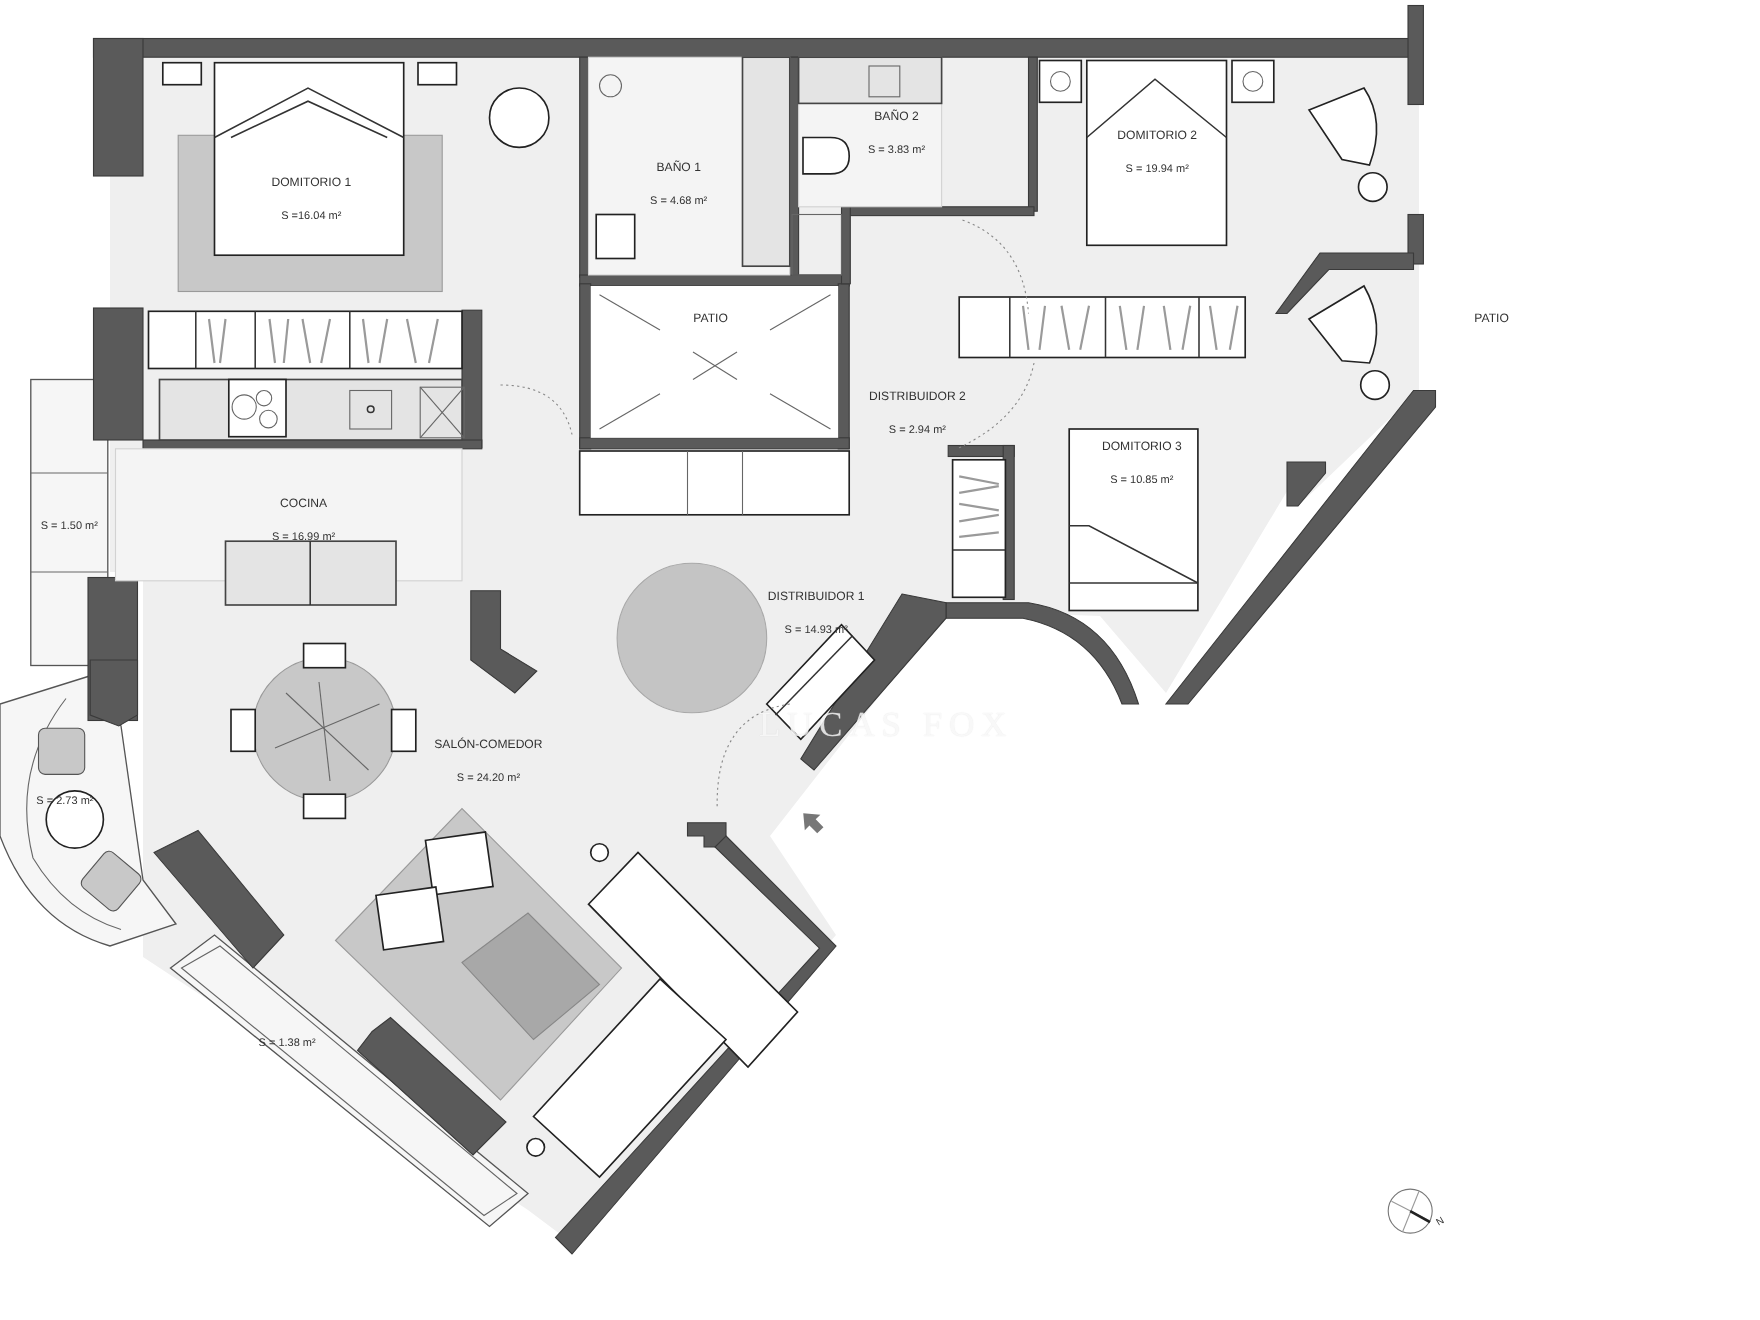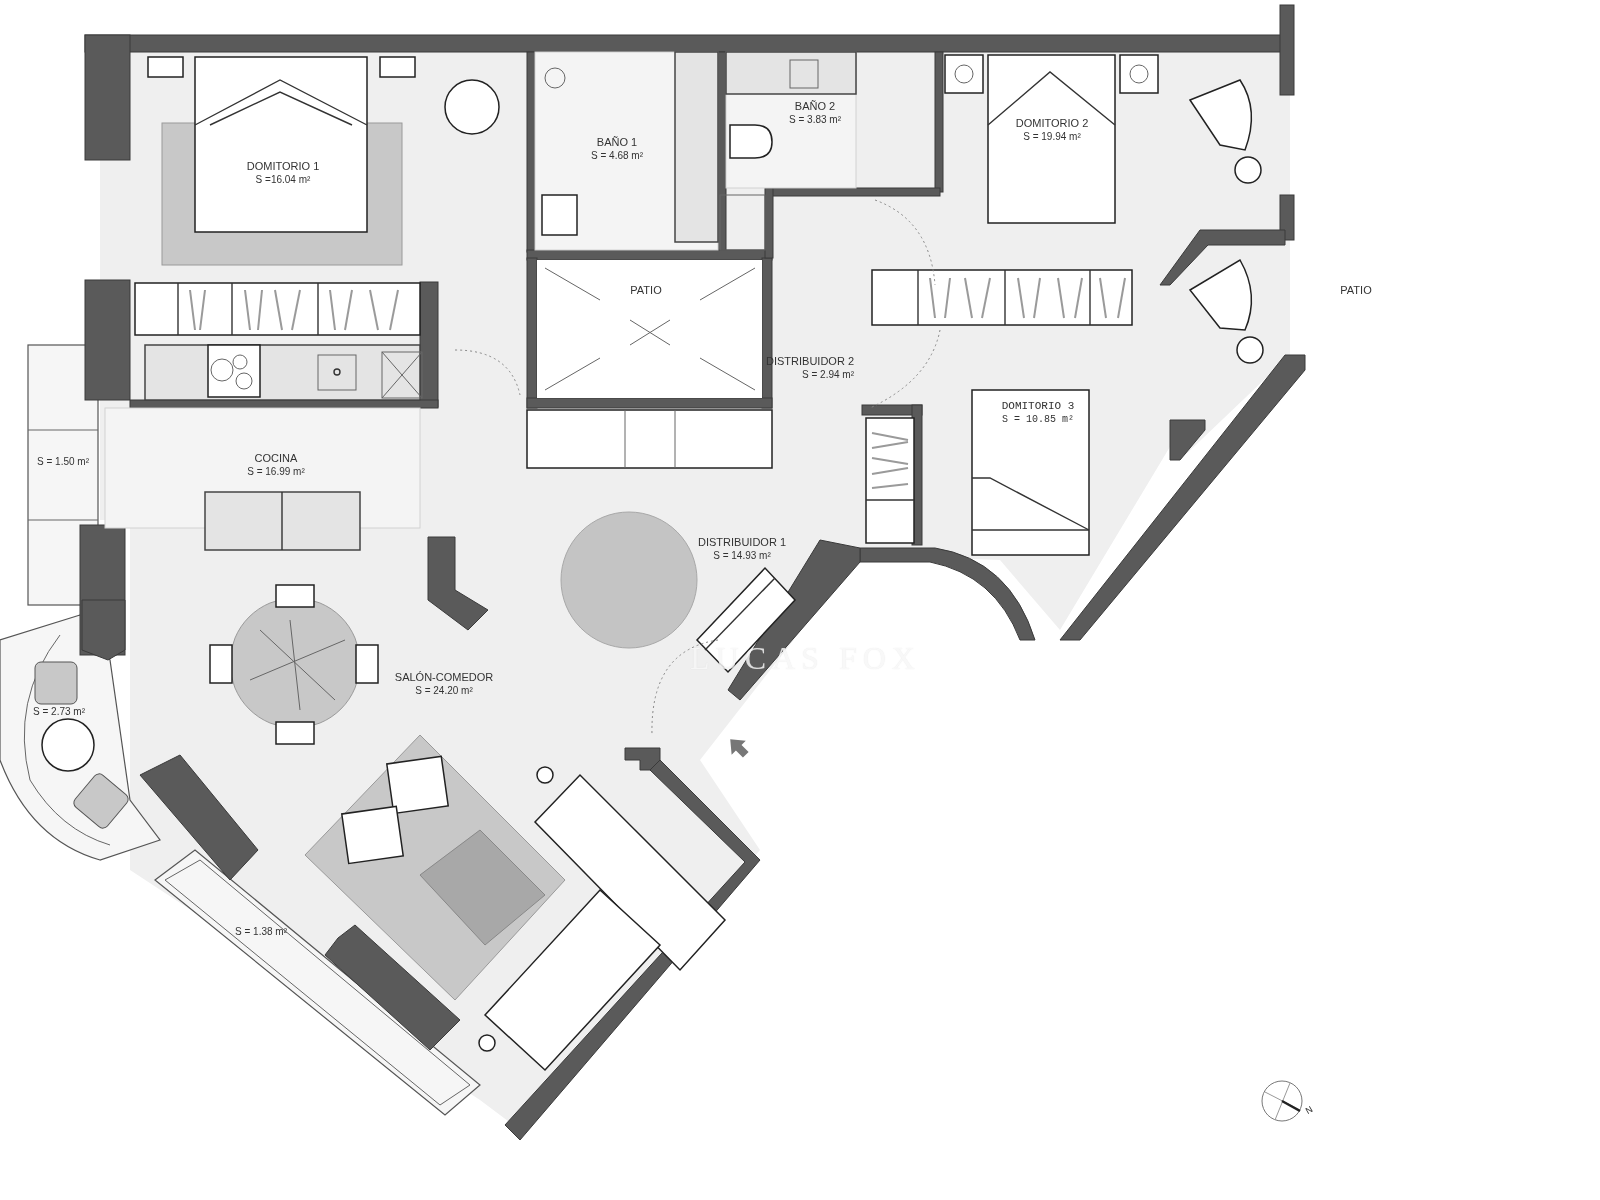--- a/index.html
+++ b/index.html
@@ -11,21 +11,21 @@
     .terrace { fill: #f6f6f6; stroke: #555; stroke-width: 1.2; }
     .line { fill: none; stroke: #333; stroke-width: 1.4; }
     .thin { fill: none; stroke: #666; stroke-width: 1; }
     .dash { fill: none; stroke: #888; stroke-width: 1; stroke-dasharray: 2 3; }
     .furn { fill: #ffffff; stroke: #222; stroke-width: 1.5; }
     .rug { fill: #c8c8c8; stroke: #9a9a9a; stroke-width: 1; }
     .rug-round { fill: #c4c4c4; stroke: #a8a8a8; stroke-width: 1; }
     .granite { fill: #e4e4e4; stroke: #444; stroke-width: 1.5; }
     .closet-mark { stroke: #9a9a9a; stroke-width: 2; }
     .room-label { position: absolute; font-size: 11px; color: #333; text-align: center; line-height: 13px; white-space: nowrap; transform: translateX(-50%); }
-    .room-label .area { display: block; font-size: 10px; }
+    .room-label .area { display: block; font-size: 10px; margin-top: 17px; }
     .watermark { position: absolute; left: 690px; top: 640px; font-family: "Liberation Serif", serif; font-size: 32px; letter-spacing: 6px; color: rgba(255,255,255,0.75); text-shadow: 0 0 1px rgba(180,180,180,0.4); }
   </style>
 </head>
 <body>
 
 <svg id="plan" viewBox="0 0 1600 1200" xmlns="http://www.w3.org/2000/svg">
 
   <g>
     <polygon class="floor" points="128,50 1290,50 1290,355 1180,460 1180,430 1060,630 1000,560 860,555 700,760 760,850 520,1130 480,1100 130,870 130,520 100,520 100,60"></polygon>
   </g>
@@ -245,43 +245,43 @@
     <line stroke="#222" stroke-width="2.5" x1="1282" y1="1101" x2="1300" y2="1111"></line>
   </g>
 </svg>
 
 <div class="watermark">LUCAS FOX</div>
 
 <div class="room-label" style="left:283px; top:160px;">
   <span>DOMITORIO 1</span>
   <span class="area">S =16.04  m²</span>
 </div>
-<div class="room-label" style="left:617px; top:136px;">
+<div class="room-label" style="left:617px; top:146px;">
   <span>BAÑO 1</span>
   <span class="area">S = 4.68 m²</span>
 </div>
 <div class="room-label" style="left:815px; top:100px;">
   <span>BAÑO 2</span>
   <span class="area">S = 3.83 m²</span>
 </div>
 <div class="room-label" style="left:1052px; top:117px;text-align:center;">
   <span>DOMITORIO 2</span>
   <span class="area">S = 19.94 m²</span>
 </div>
 <div class="room-label" style="left:646px; top:284px;">
   <span>PATIO</span>
 </div>
 <div class="room-label" style="left:1356px; top:284px;">
   <span>PATIO</span>
 </div>
-<div class="room-label" style="left:810px; top:355px;text-align:right;">
+<div class="room-label" style="left:834px; top:355px;">
   <span>DISTRIBUIDOR 2</span>
   <span class="area">S = 2.94 m²</span>
 </div>
-<div class="room-label" style="left:1038px; top:400px;font-family:Liberation Mono, monospace;">
+<div class="room-label" style="left:1038px; top:400px;">
   <span>DOMITORIO 3</span>
   <span class="area">S = 10.85 m²</span>
 </div>
 <div class="room-label" style="left:276px; top:452px;">
   <span>COCINA</span>
   <span class="area">S = 16.99 m²</span>
 </div>
 <div class="room-label" style="left:742px; top:536px;text-align:center;">
   <span>DISTRIBUIDOR 1</span>
   <span class="area">S = 14.93 m²</span>

